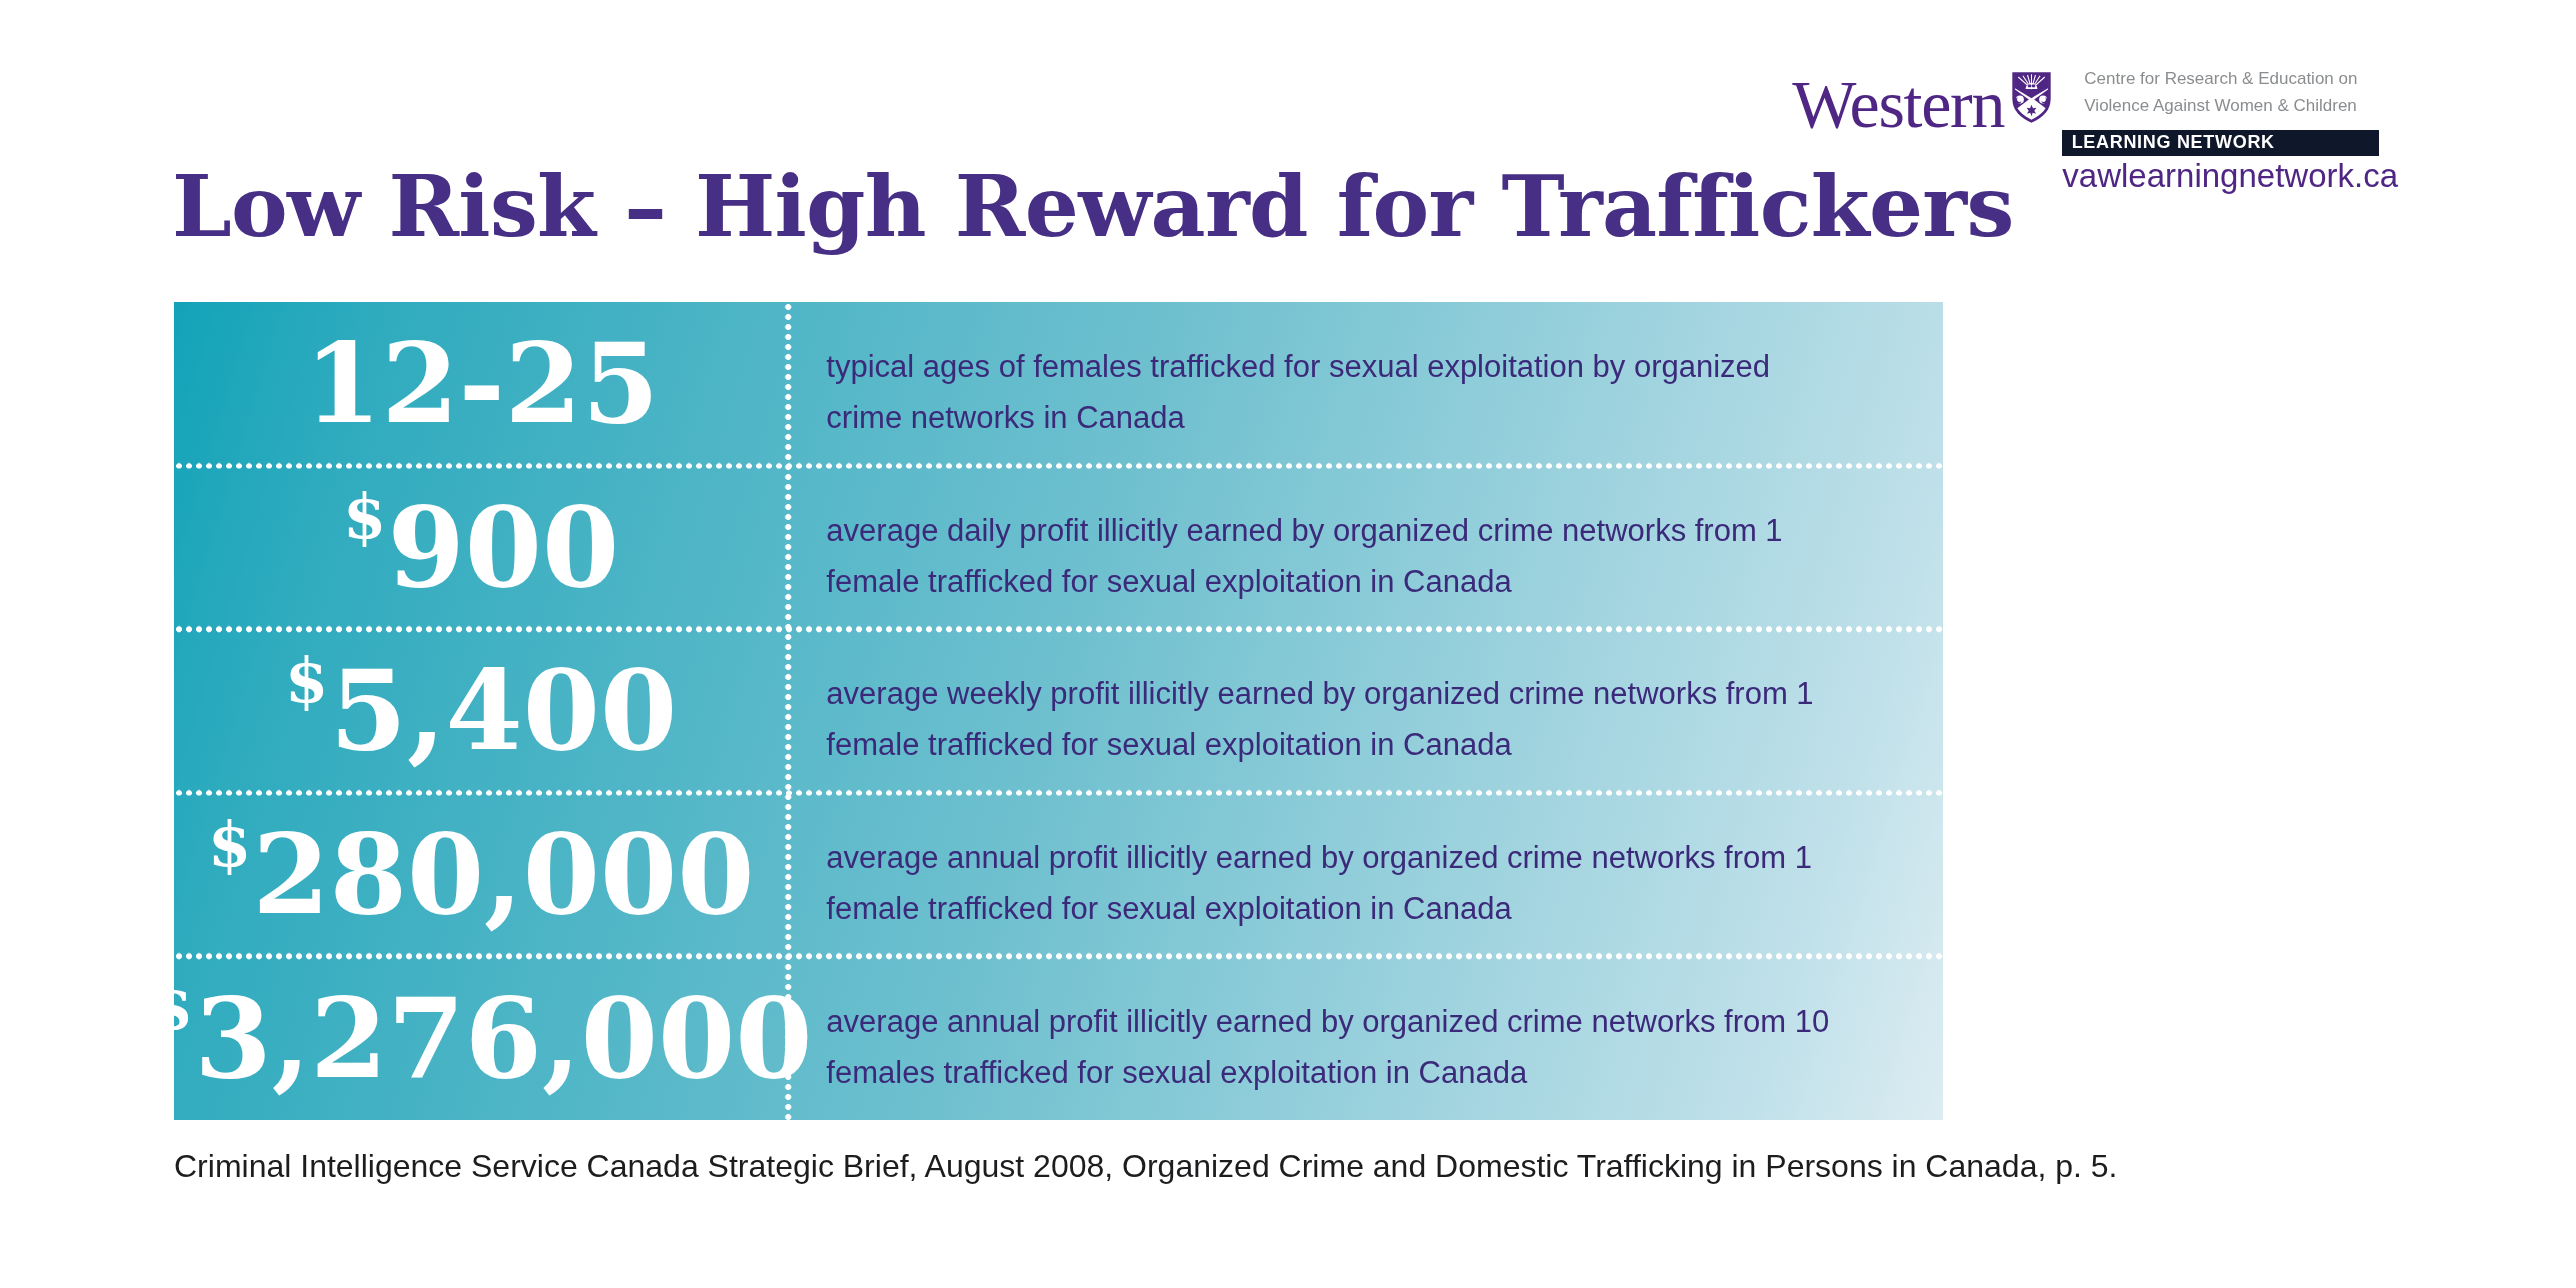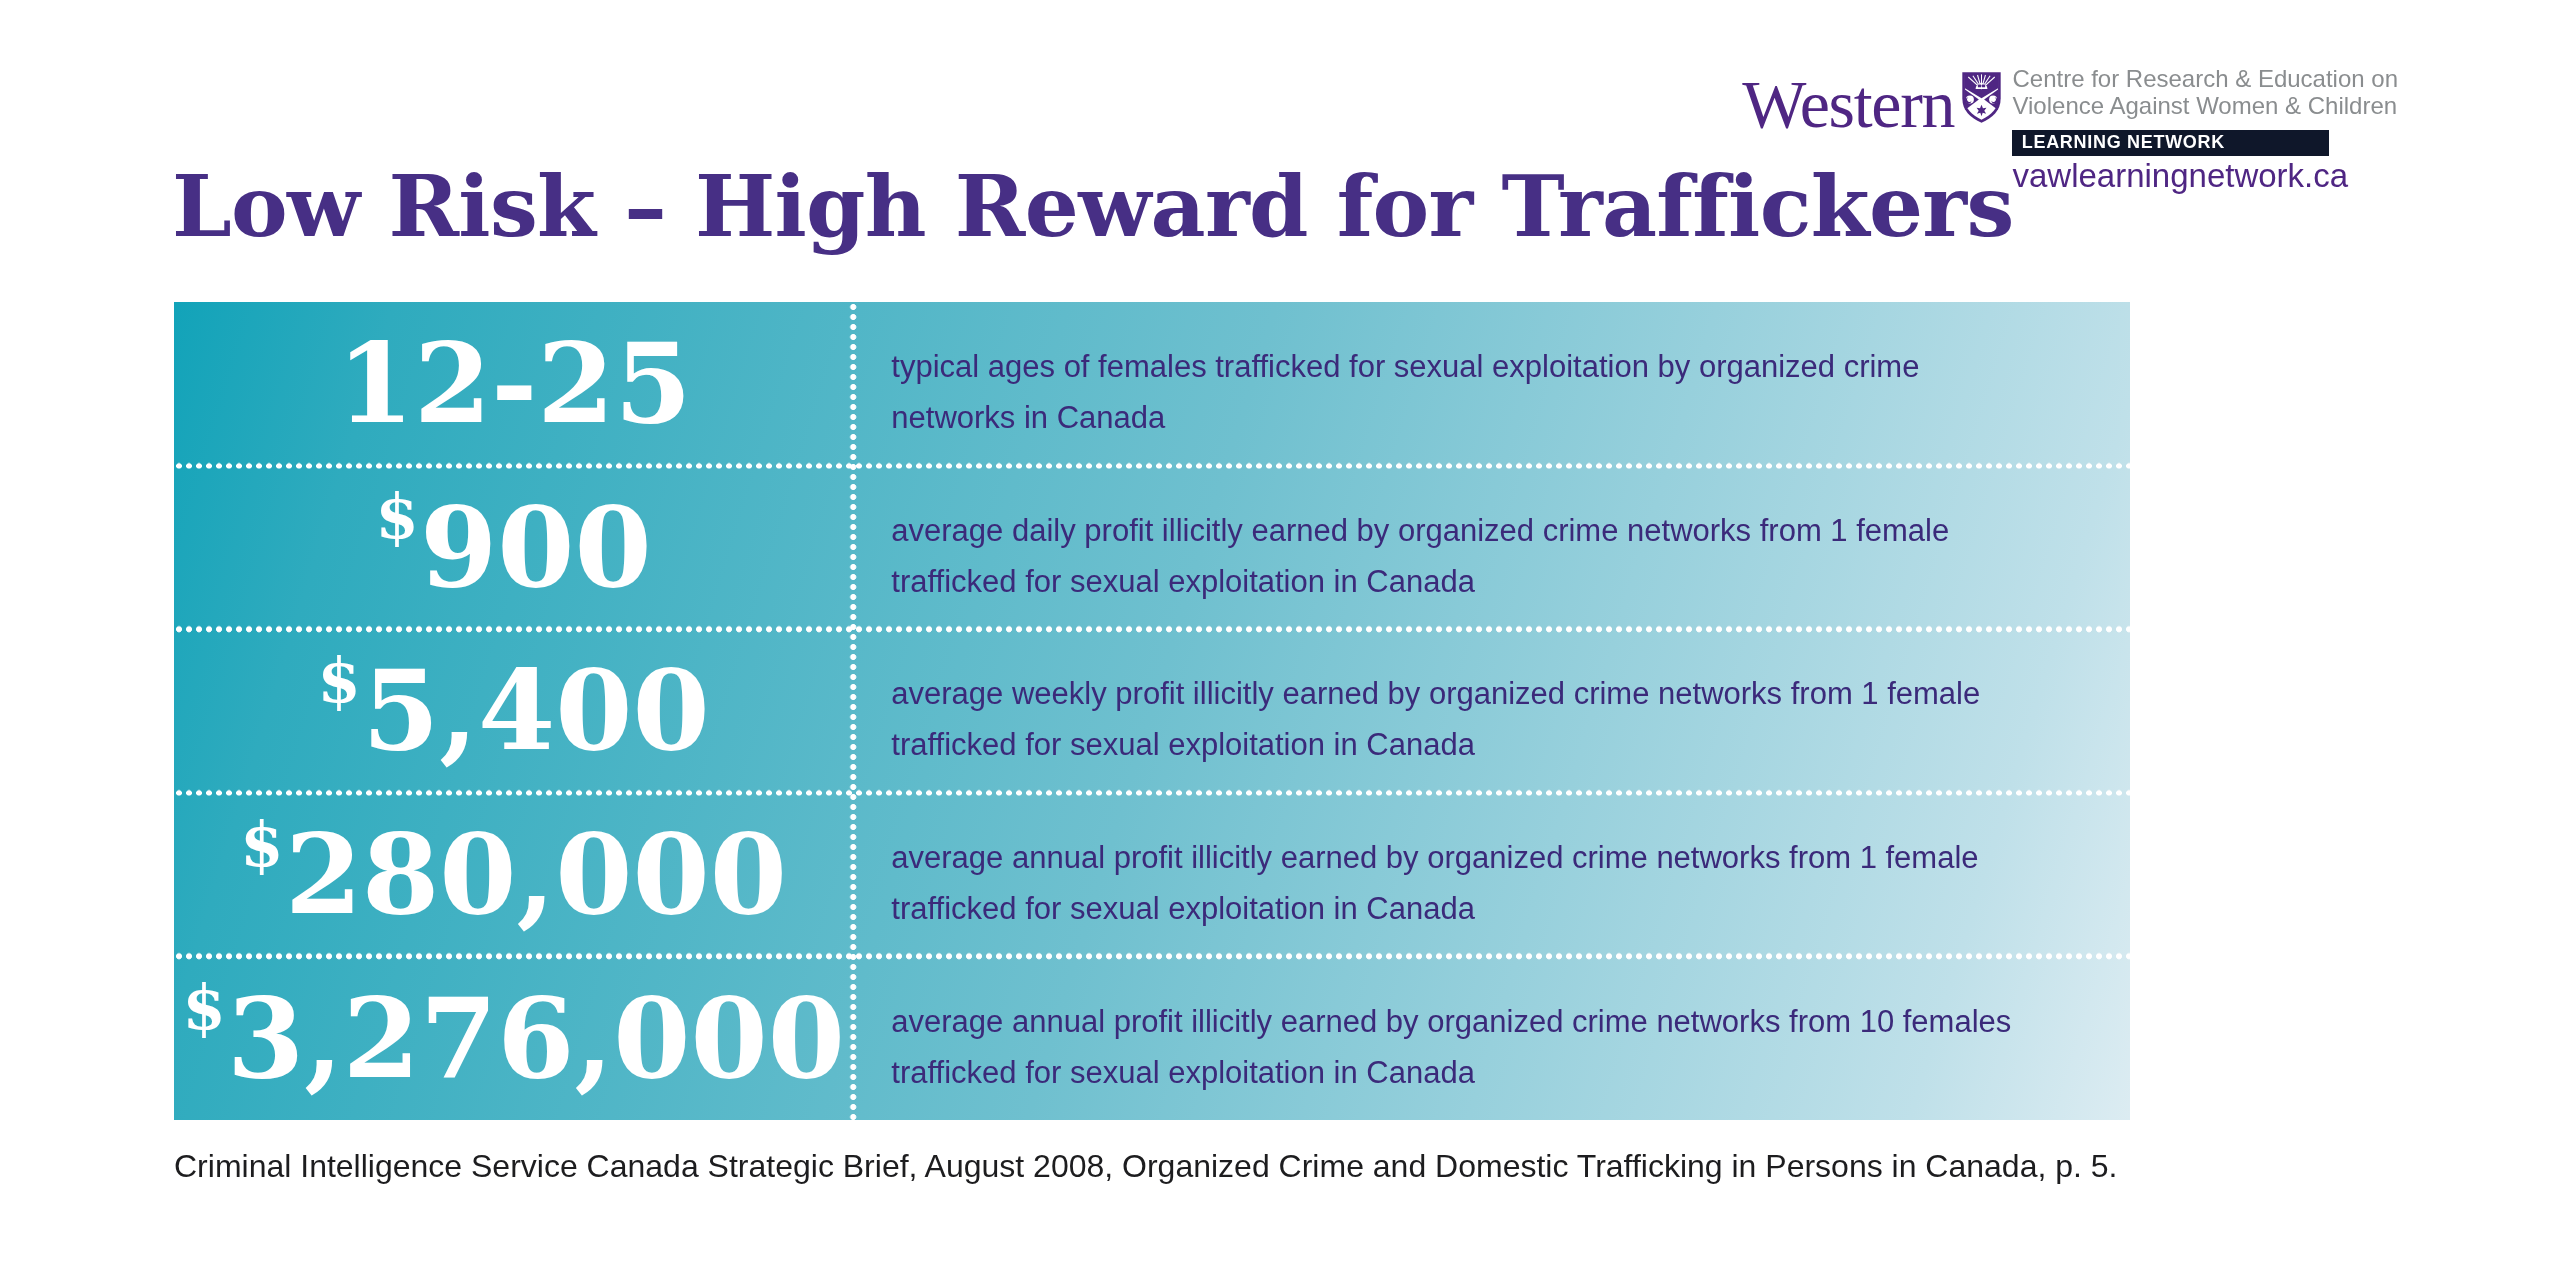--- a/index.html
+++ b/index.html
@@ -14,21 +14,21 @@
 
   
   .logo-block { position:absolute; top:66px; right:178px; display:flex; align-items:flex-start; }
   .wordmark {
     font-family:"Liberation Serif", serif;
     font-size:68px; line-height:1; color:#4f2683;
     letter-spacing:-1.3px; margin-top:4px;
   }
   .shield { width:41px; height:53px; margin:5.3px 10.6px 0 6.6px; }
   .org-col { display:flex; flex-direction:column; align-items:flex-start; }
-  .org-line { font-size:24px; line-height:26.5px; color:#8a8d8f; letter-spacing:0; }
+  .org-line { font-size:17px; line-height:26.5px; color:#8a8d8f; letter-spacing:0;margin-left:22px; }
   .ln-bar {
     margin-top:10.6px; width:317px; height:26.5px;
     background:#0f172a; color:#ffffff;
     font-size:18px; font-weight:bold; letter-spacing:0.7px;
     display:flex; align-items:center; padding-left:9.3px;
   }
   .website {
     margin-top:1px;
     font-size:33px; color:#4f2683; letter-spacing:0;
   }
@@ -37,21 +37,21 @@
   .title {
     position:absolute; left:172px; top:158px;
     font-family:"DejaVu Serif", serif; font-weight:bold;
     font-size:85px; line-height:1.15; color:#472f85;
     letter-spacing:-0.7px;
   }
 
   
   .fact-table {
     position:absolute; left:174px; top:302px;
-    width:1956px; height:818px;
+    width:1769px; height:818px;
     background:linear-gradient(107deg,#12a3b9 0%, #2fabbe 10%, #6fc0cf 50%, #bfe0e9 90%, #dcecf2 100%);
   }
   .rows { position:absolute; inset:0; display:grid; grid-template-rows:repeat(5,1fr); }
   .row { display:flex; }
   .cell-num {
     width:34.73%; display:flex; align-items:center; justify-content:center;
     font-family:"DejaVu Serif", serif; font-weight:bold; color:#ffffff;
     font-size:111px; line-height:1; white-space:nowrap;
   }
   .dollar { font-size:0.56em; position:relative; top:-0.48em; margin-right:1.3px; }

